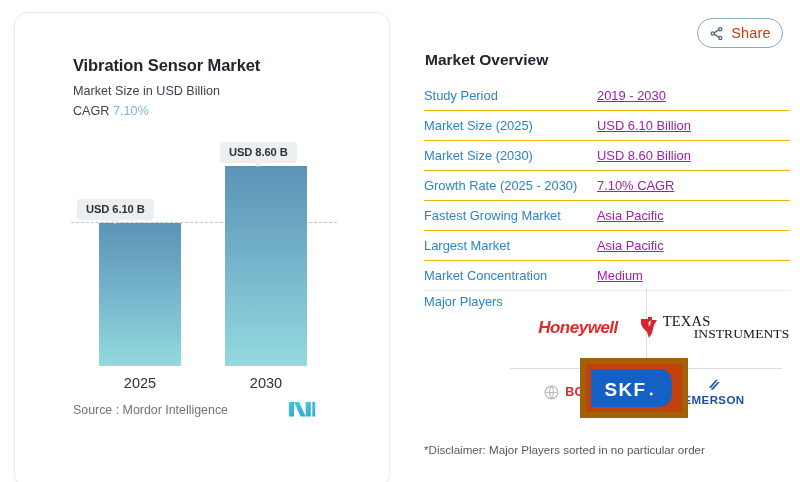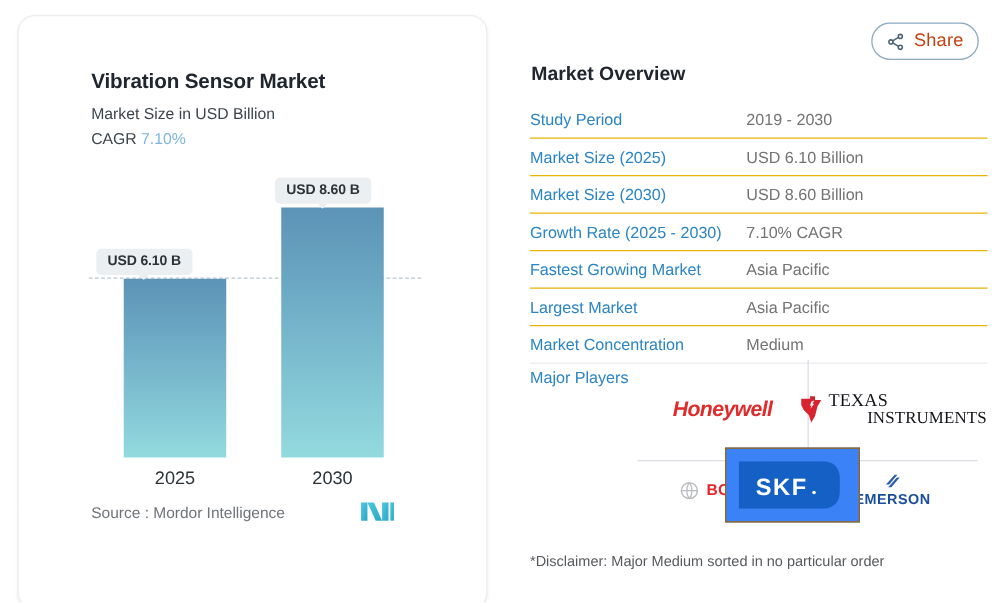--- a/index.html
+++ b/index.html
@@ -168,22 +168,23 @@
   }
   .ov-row.last { border-bottom: 1px solid #e9ecef; }
   .ov-key {
     width: 173px;
     font-size: 12.9px;
     color: #2b85c4;
     white-space: nowrap;
   }
   .ov-val {
     font-size: 12.9px;
-    color: #737373;
+    color: #a21caf;
     white-space: nowrap;
+    text-decoration: underline;
   }
   .ov-players-label {
     position: absolute;
     left: 424px;
     top: 294px;
     font-size: 12.9px;
     color: #2b85c4;
   }
 
   
@@ -255,22 +256,22 @@
     letter-spacing: .4px;
   }
 
   
   .skf-badge {
     position: absolute;
     left: 580px;
     top: 358px;
     width: 108px;
     height: 60px;
-    background: #3b82f6;
-    border: 1px solid #a16207;
+    background: #c2410c;
+    border: 6px solid #a16207;
     box-sizing: border-box;
     display: flex;
     align-items: center;
     justify-content: center;
   }
   .skf-mark {
     width: 86px;
     height: 38px;
     display: block;
   }
@@ -416,13 +417,13 @@
 </div>
 
 <div class="skf-badge">
   <svg class="skf-mark" viewBox="0 0 100 44">
     <path d="M0,0 H78 C88,0 94,6 94,16 V28 C94,38 88,44 78,44 H0 Z" fill="#1560c4"></path>
     <text x="40" y="31" font-family="Liberation Sans, sans-serif" font-size="22" font-weight="bold" fill="#ffffff" text-anchor="middle" letter-spacing="1.5">SKF</text>
     <circle cx="70" cy="29" r="1.7" fill="#ffffff"></circle>
   </svg>
 </div>
 
-<div class="disclaimer">*Disclaimer: Major Medium sorted in no particular order</div>
+<div class="disclaimer">*Disclaimer: Major Players sorted in no particular order</div>
 
 </body></html>

